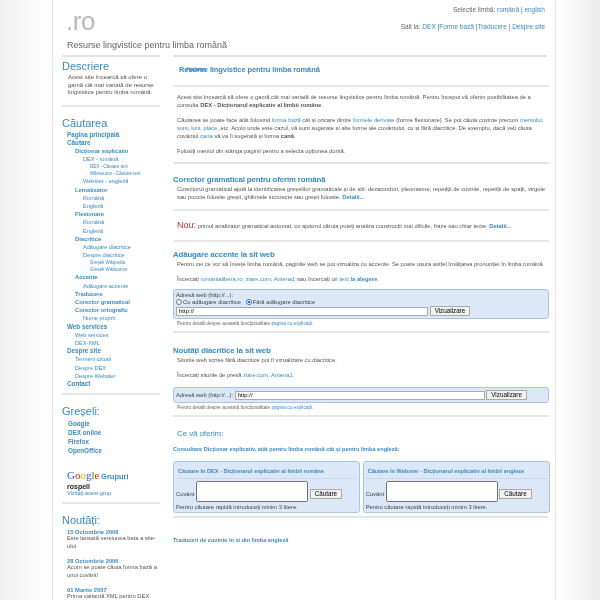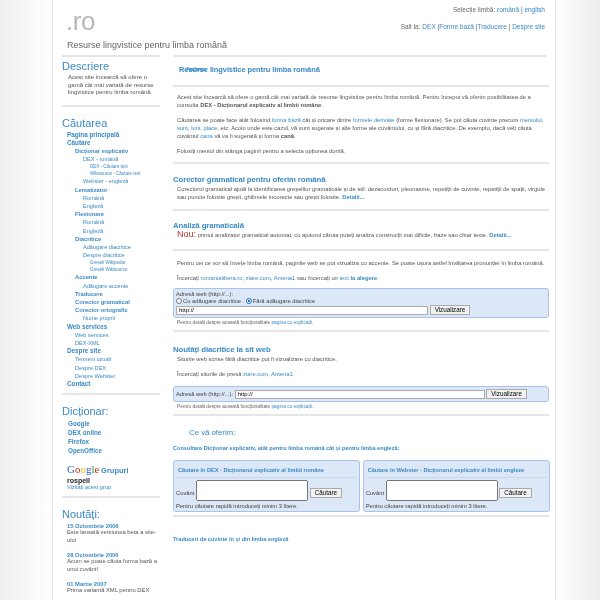--- a/index.html
+++ b/index.html
@@ -32,21 +32,21 @@
   .sb-sep { height: 2px; background: #e6e6e6; margin: 8px 0 10px 0; }
   .menu { margin-top: 2px; }
   .menu a { display: block; line-height: 8.2px; color: #3a8ac6; }
   .m1 { padding-left: 5px; font-weight: bold; font-size: 6.3px; }
   .m1b { padding-left: 5px; font-weight: bold; font-size: 6.3px; }
   .m2 { padding-left: 13px; font-weight: bold; font-size: 5.8px; }
   .m3 { padding-left: 21px; font-size: 5.6px; }
   .m4 { padding-left: 28px; font-size: 4.5px; line-height: 7px !important; }
   .m3b { padding-left: 21px; font-size: 5.6px; }
   .links a { display: block; padding-left: 6px; font-weight: bold; line-height: 9px; font-size: 6.3px; }
-  .gg { margin-top: 8px; padding-left: 5px; }
+  .gg { margin-top: 14px; padding-left: 5px; }
   .gg .glogo { font-family: "Liberation Serif", serif; font-size: 11px; }
   .gg .g1 { color: #2a5bd7; } .gg .g2 { color: #d62d20; } .gg .g3 { color: #f3b400; } .gg .g4 { color: #2a5bd7; } .gg .g5 { color: #1a9e3f; } .gg .g6 { color: #d62d20; }
   .gg .grp { color: #3a8ac6; font-weight: bold; font-size: 7.5px; }
   .gg .gname { color: #222; font-weight: bold; font-size: 7px; margin-top: 2px; }
   .gg .gvisit { font-size: 5.6px; }
   .news { padding-left: 5px; }
   .news .nd { color: #3a8ac6; font-weight: bold; font-size: 5.8px; margin-top: 8px; }
   .news .nt { color: #555; font-size: 5.8px; line-height: 7.5px; }
   
   .main { position: absolute; left: 120px; top: 60px; width: 376px; font-size: 5.8px; color: #555; }
@@ -122,21 +122,21 @@
       <a class="m3b" style="padding-left:13px">Web services</a>
       <a class="m3b" style="padding-left:13px">DEX-XML</a>
       <a class="m1b">Despre site</a>
       <a class="m3b" style="padding-left:13px">Termeni uzuali</a>
       <a class="m3b" style="padding-left:13px">Despre DEX</a>
       <a class="m3b" style="padding-left:13px">Despre Webster</a>
       <a class="m1b">Contact</a>
     </div>
     <div class="sb-sep" style="margin-top:5px"></div>
 
-    <div class="sb-title">Dicționar:</div>
+    <div class="sb-title">Greșeli:</div>
     <div class="links">
       <a>Google</a>
       <a>DEX online</a>
       <a>Firefox</a>
       <a>OpenOffice</a>
     </div>
 
     <div class="gg">
       <div>
         <span class="glogo"><span class="g1">G</span><span class="g2">o</span><span class="g3">o</span><span class="g4">g</span><span class="g5">l</span><span class="g6">e</span></span>
@@ -170,26 +170,26 @@
     </div>
     <div class="p" style="margin-top:7px">Folosiți meniul din stânga paginii pentru a selecta opțiunea dorită.</div>
     <div class="sep" style="margin:7px 0 11px 0"></div>
 
     <div class="sec-title">Corector gramatical pentru oferim română</div>
     <div class="p" style="margin-top:1px">
       <span>Corectorul gramatical ajută la identificarea greșelilor gramaticale și de stil: dezacorduri, pleonasme, repetiții de cuvinte, repetiții de spații, virgule sau puncte folosite greșit, ghilimele incorecte sau greșit folosite. </span><a style="font-weight:bold">Detalii...</a>
     </div>
     <div class="sep" style="margin:8px 0 10px 0"></div>
 
-    <div class="sec-title">Analiză gramaticală</div>
     <div class="p">
       <span class="nou">Nou:</span><span> primul analizator gramatical automat, cu ajutorul căruia puteți analiza construcții mai dificile, fraze sau chiar texte. </span><a style="font-weight:bold">Detalii...</a>
     </div>
     <div class="sep" style="margin:10px 0 8px 0"></div>
 
+    <div class="sec-title">Adăugare accente la sit web</div>
     <div class="p" style="margin-top:1px">Pentru cei ce vor să învețe limba română, paginile web se pot vizualiza cu accente. Se poate ușura astfel învățarea pronunției în limba română.</div>
     <div class="p" style="margin-top:7px">
       <span>Încercați </span><a>romanialibera.ro</a>, <a>ziare.com</a>, <a>Antena1</a><span> sau încercați un </span><a>text</a> <a style="font-weight:bold">la alegere</a><span>.</span>
     </div>
     <div class="boxw" style="margin-top:6px">
       <div>Adresă web (http://...):</div>
       <div style="margin-top:1px">
         <span class="radio"></span><span>Cu adăugare diacritice</span>
         <span class="radio on" style="margin-left:3px"></span><span>Fără adăugare diacritice</span>
       </div>
@@ -211,21 +211,21 @@
     <div class="boxw" style="margin-top:8px">
       <span>Adresă web (http://...):</span>
       <input type="text" style="width: 250px;" value="http://">
       <button class="btn">Vizualizare</button>
     </div>
     <div class="note">
       <span>Pentru detalii despre această funcționalitate </span><a>pagina cu explicații</a><span>.</span>
     </div>
     <div class="sep" style="margin:5px 0 12px 0"></div>
 
-    <div class="sec-title" style="font-weight:normal; font-size:8px; margin-left:16px">Ce vă oferim:</div>
+    <div class="sec-title" style="font-weight:normal; font-size:8px; margin-left:4px">Ce vă oferim:</div>
     <div style="color:#3a8ac6; font-weight:bold; font-size:5.6px; margin:8px 0 9px 0">Consultare Dicționar explicativ, atât pentru limba română cât și pentru limba engleză:</div>
 
     <div style="white-space:nowrap">
       <div class="dexbox">
         <div class="dt">Căutare în DEX - Dicționarul explicativ al limbii române</div>
         <div style="margin-top:2px">
           <span>Cuvânt</span>
           <input type="text" style="width: 112px;">
           <button class="btn">Căutare</button>
         </div>

